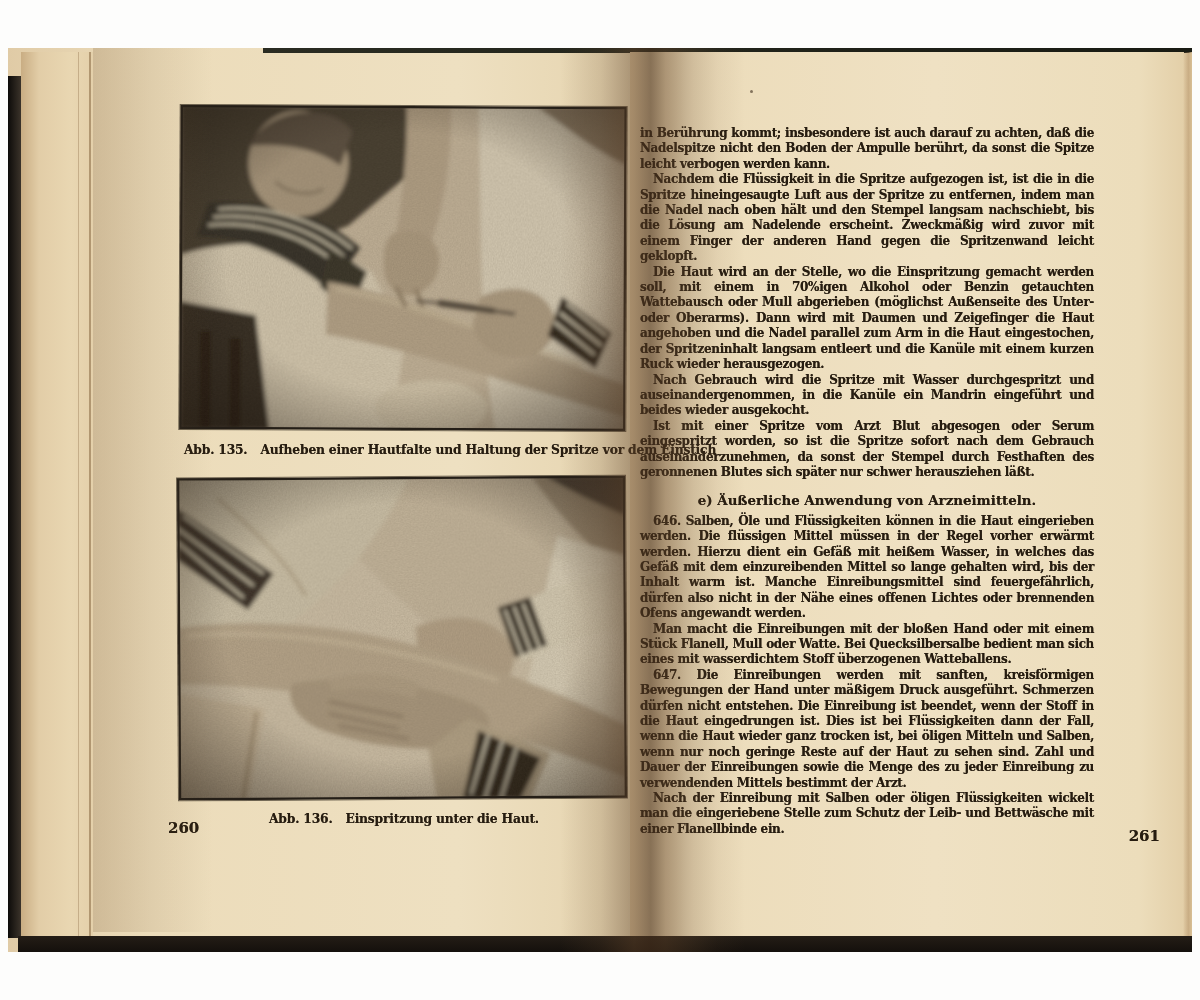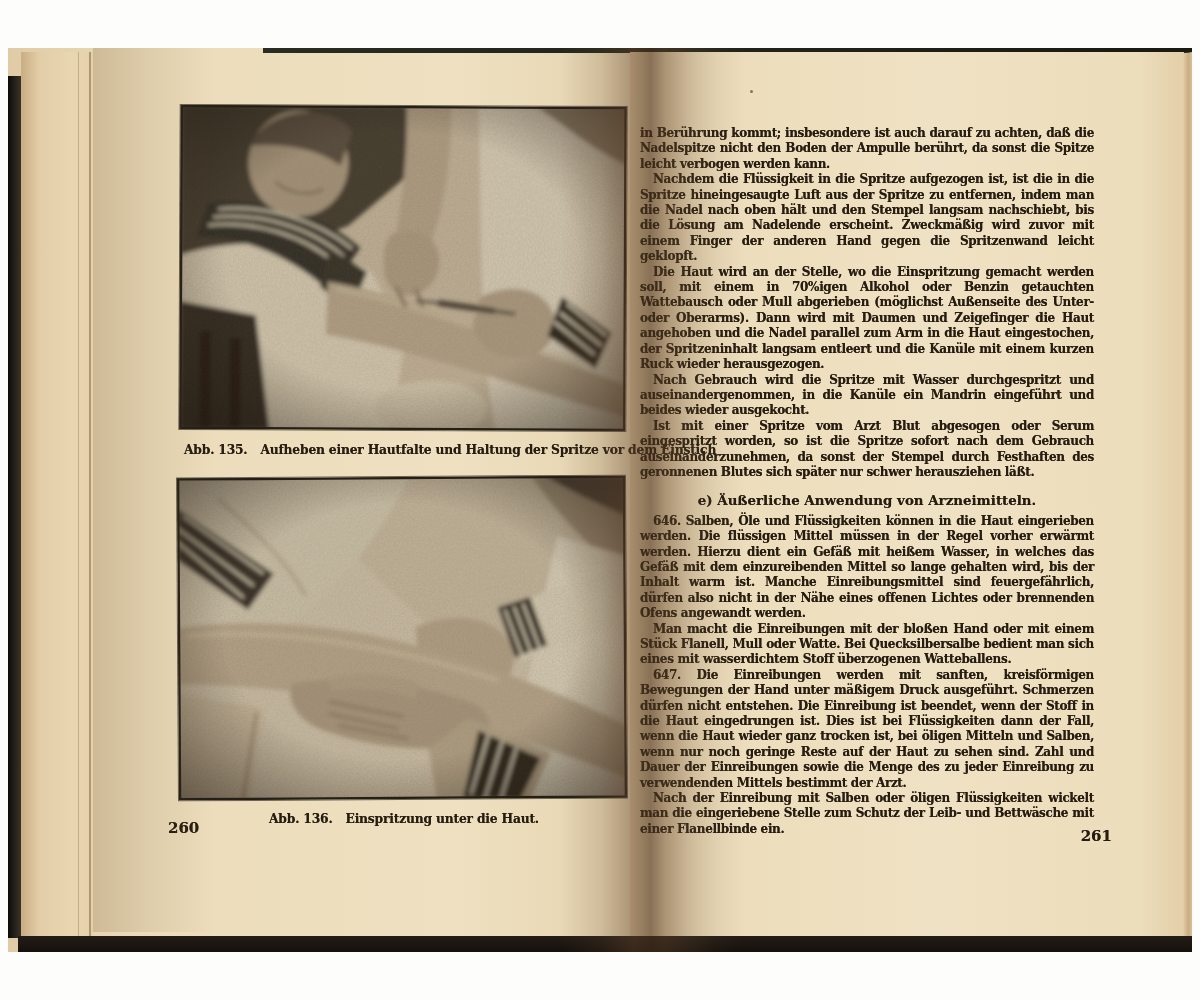--- a/index.html
+++ b/index.html
@@ -33,21 +33,21 @@
   .figure svg{display:block;width:100%;height:100%;}
   .caption{
     position:absolute;color:#261c10;font-weight:700;font-size:12.3px;letter-spacing:-.2px;
     white-space:nowrap;text-shadow:0 0 .4px rgba(38,28,16,.7);
   }
   .cap1{left:176px;top:394px;}
   .cap2{left:170px;top:763px;width:452px;text-align:center;}
   .cap-label{margin-right:13px;}
   .pagenum{position:absolute;color:#261c10;font-weight:700;font-size:15px;text-shadow:0 0 .4px rgba(38,28,16,.7);}
   .pn-left{left:160px;top:771px;}
-  .pn-right{left:1042px;top:779px;width:62px;text-align:right;}
+  .pn-right{left:1090px;top:779px;width:62px;text-align:right;}
   
   .rp-text{
     position:absolute;left:632px;top:78px;width:454px;
     color:#261c10;font-weight:700;font-size:12px;line-height:15.4px;letter-spacing:-.35px;
     text-align:justify;text-shadow:0 0 .35px rgba(38,28,16,.75);
   }
   .rp-text p{margin:0;text-indent:13px;}
   .rp-text p.noindent{text-indent:0;}
   .rp-text .heading{font-size:13.4px;text-align:center;text-indent:0;margin:13px 0 5px 0;letter-spacing:0;}
   .rp-text .subheading{font-size:12.6px;text-align:center;text-indent:0;margin:0 0 9px 0;letter-spacing:3.5px;font-weight:700;}

